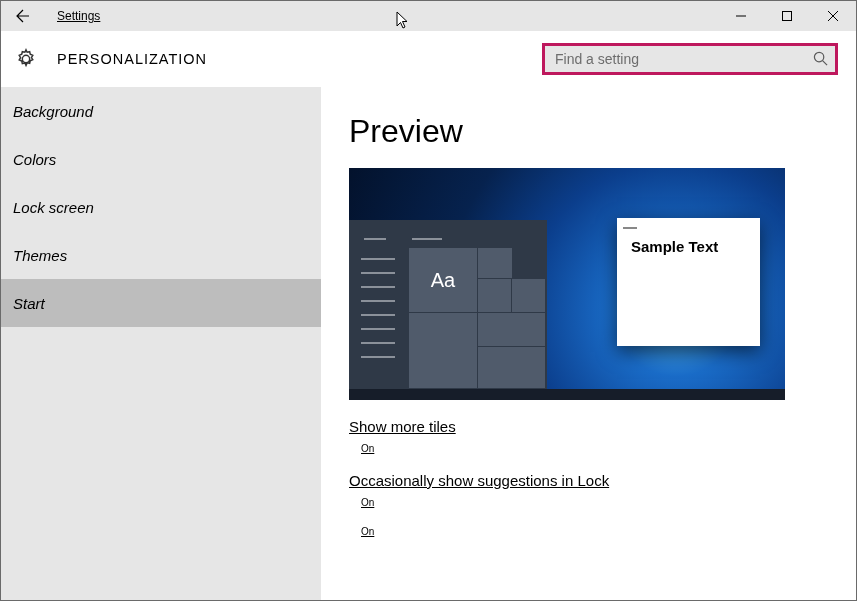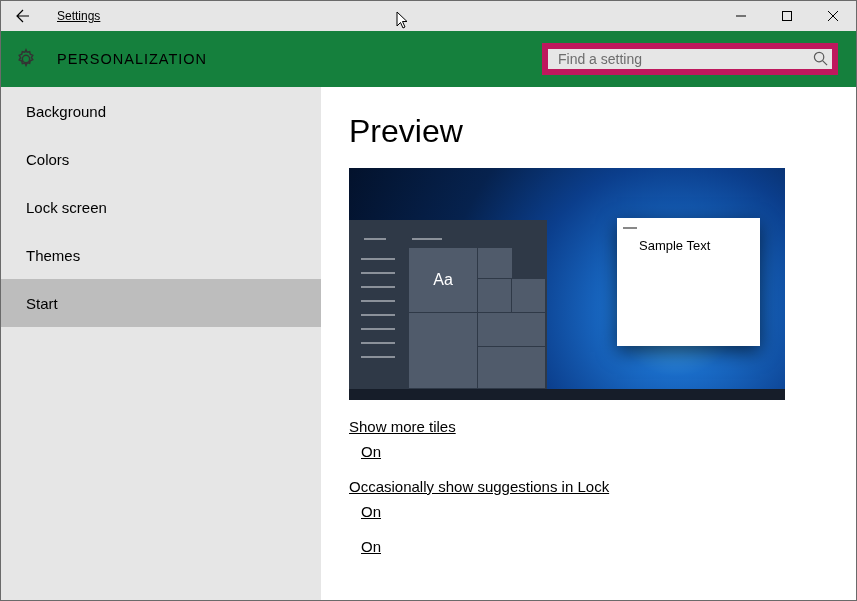--- a/index.html
+++ b/index.html
@@ -4,55 +4,55 @@
 <style>
   * { box-sizing: border-box; margin: 0; padding: 0; font-family: "Segoe UI", -apple-system, sans-serif; }
   html, body { width: 857px; height: 601px; overflow: hidden; background: #fff; }
   .window { width: 857px; height: 601px; border: 1px solid #6a6a6a; background: #e6e6e6; display: flex; flex-direction: column; }
   .titlebar { height: 30px; display: flex; align-items: center; background: #e6e6e6; position: relative; text-decoration: underline; }
   .back-btn { width: 44px; height: 30px; display: flex; align-items: center; justify-content: center; cursor: pointer; }
   .title-text { font-size: 12px; padding-left: 12px; color: #000; }
   .win-controls { position: absolute; right: 0; top: 0; display: flex; }
   .win-btn { width: 46px; height: 30px; display: flex; align-items: center; justify-content: center; cursor: pointer; }
   .cursor { position: absolute; top: 10px; left: 395px; pointer-events: none; }
-  .header-row { height: 56px; display: flex; align-items: center; background: #15803d; padding: 0 18px 0 14px; }
+  .header-row { height: 56px; display: flex; align-items: center; background: #ffffff; padding: 0 18px 0 14px; }
   .gear { margin-right: 20px; }
   .category-title { font-size: 14.5px; letter-spacing: 1px; font-weight: 400; color: #000; }
   .search-wrap { margin-left: auto; position: relative; }
-  .search-input { width: 296px; height: 32px; border: 6px solid #be185d; background: #e6e6e6; padding: 0 32px 0 10px; font-size: 14px; color: #000; outline: none; }
+  .search-input { width: 296px; height: 32px; border: 3px solid #be185d; background: #e6e6e6; padding: 0 32px 0 10px; font-size: 14px; color: #000; outline: none; }
   .search-input::placeholder { color: #6d6d6d; }
   .search-icon { position: absolute; right: 10px; top: 8px; pointer-events: none; }
   .body-row { flex: 1; display: flex; overflow: hidden; }
   .sidebar { width: 320px; background: #e6e6e6; display: flex; flex-direction: column; }
-  .nav-item { height: 48px; display: flex; align-items: center; padding-left: 25px; font-size: 15px; color: #000; cursor: pointer; }
+  .nav-item { height: 48px; display: flex; align-items: center; padding-left: 12px; font-size: 15px; color: #000; cursor: pointer; font-style: italic; }
   .nav-item.selected { background: #bdbdbd; }
   .content { flex: 1; background: #fff; padding: 26px 0 20px 28px; overflow-y: auto; }
   .content h1 { font-size: 32px; font-weight: 400; margin-bottom: 18px; }
   .preview-box { width: 436px; height: 232px; position: relative; margin-bottom: 18px; background: radial-gradient(circle at 75% 62%, #56c0fb 0%, #1a6cc8 18%, #0b3e8c 42%, #06224e 65%, #03122c 100%); overflow: hidden; }
   .taskbar-strip { position: absolute; left: 0; bottom: 0; width: 100%; height: 11px; background: #161d29; }
   .start-panel { position: absolute; left: 0; top: 52px; width: 198px; height: 170px; background: #2f3947; display: flex; }
   .start-left { width: 60px; padding: 18px 10px 0 12px; display: flex; flex-direction: column; gap: 12px; }
   .start-line { height: 2px; background: #8b919a; width: 34px; }
   .start-line.top { width: 22px; margin-left: 3px; margin-bottom: 6px; }
   .tile-area { flex: 1; padding-top: 18px; display: flex; flex-direction: column; }
   .tile-hdr { height: 2px; width: 30px; background: #8b919a; margin-left: 3px; margin-bottom: 8px; }
-  .tile-big { width: 68px; height: 64px; background: #505b6b; display: flex; align-items: center; justify-content: center; color: #fff; font-size: 16px; }
+  .tile-big { width: 68px; height: 64px; background: #505b6b; display: flex; align-items: center; justify-content: center; color: #fff; font-size: 20px; }
   .tile-row { display: flex; }
   .tile-sm { width: 34px; height: 34px; background: #505b6b; }
   .sample-win { position: absolute; right: 25px; top: 50px; width: 143px; height: 128px; background: #fff; box-shadow: 0 6px 18px rgba(0,0,0,0.6); }
   .sample-bar { height: 16px; border-bottom: 0; display:flex; align-items:center; }
   .sample-handle { width: 14px; height: 2px; background: #888; margin-left: 6px; margin-top:4px; }
-  .sample-text { font-size: 13px; padding: 4px 10px 0 22px; }
+  .sample-text { font-size: 15px; padding: 4px 10px 0 14px; font-weight: bold; }
   .setting-block { margin-bottom: 18px; text-decoration: underline; }
   .setting-label { font-size: 15px; margin-bottom: 8px; }
   .toggle-row { display: flex; align-items: center; gap: 12px; }
   .switch { display:inline-block; }
   .switch-track { width: 44px; height: 20px; border-radius: 10px; background: #555; position: relative; cursor: pointer; }
   .switch-knob { position: absolute; width: 11px; height: 11px; border-radius: 50%; background: #fff; top: 4.5px; right: 5px; }
-  .switch-state { font-size: 15px; }
+  .switch-state { font-size: 10px; }
   svg { display: block; }
 </style>
 </head>
 <body>
 
 <div class="window">
 
   <div class="titlebar">
     <div class="back-btn">
       <svg width="16" height="16" viewBox="0 0 16 16">

